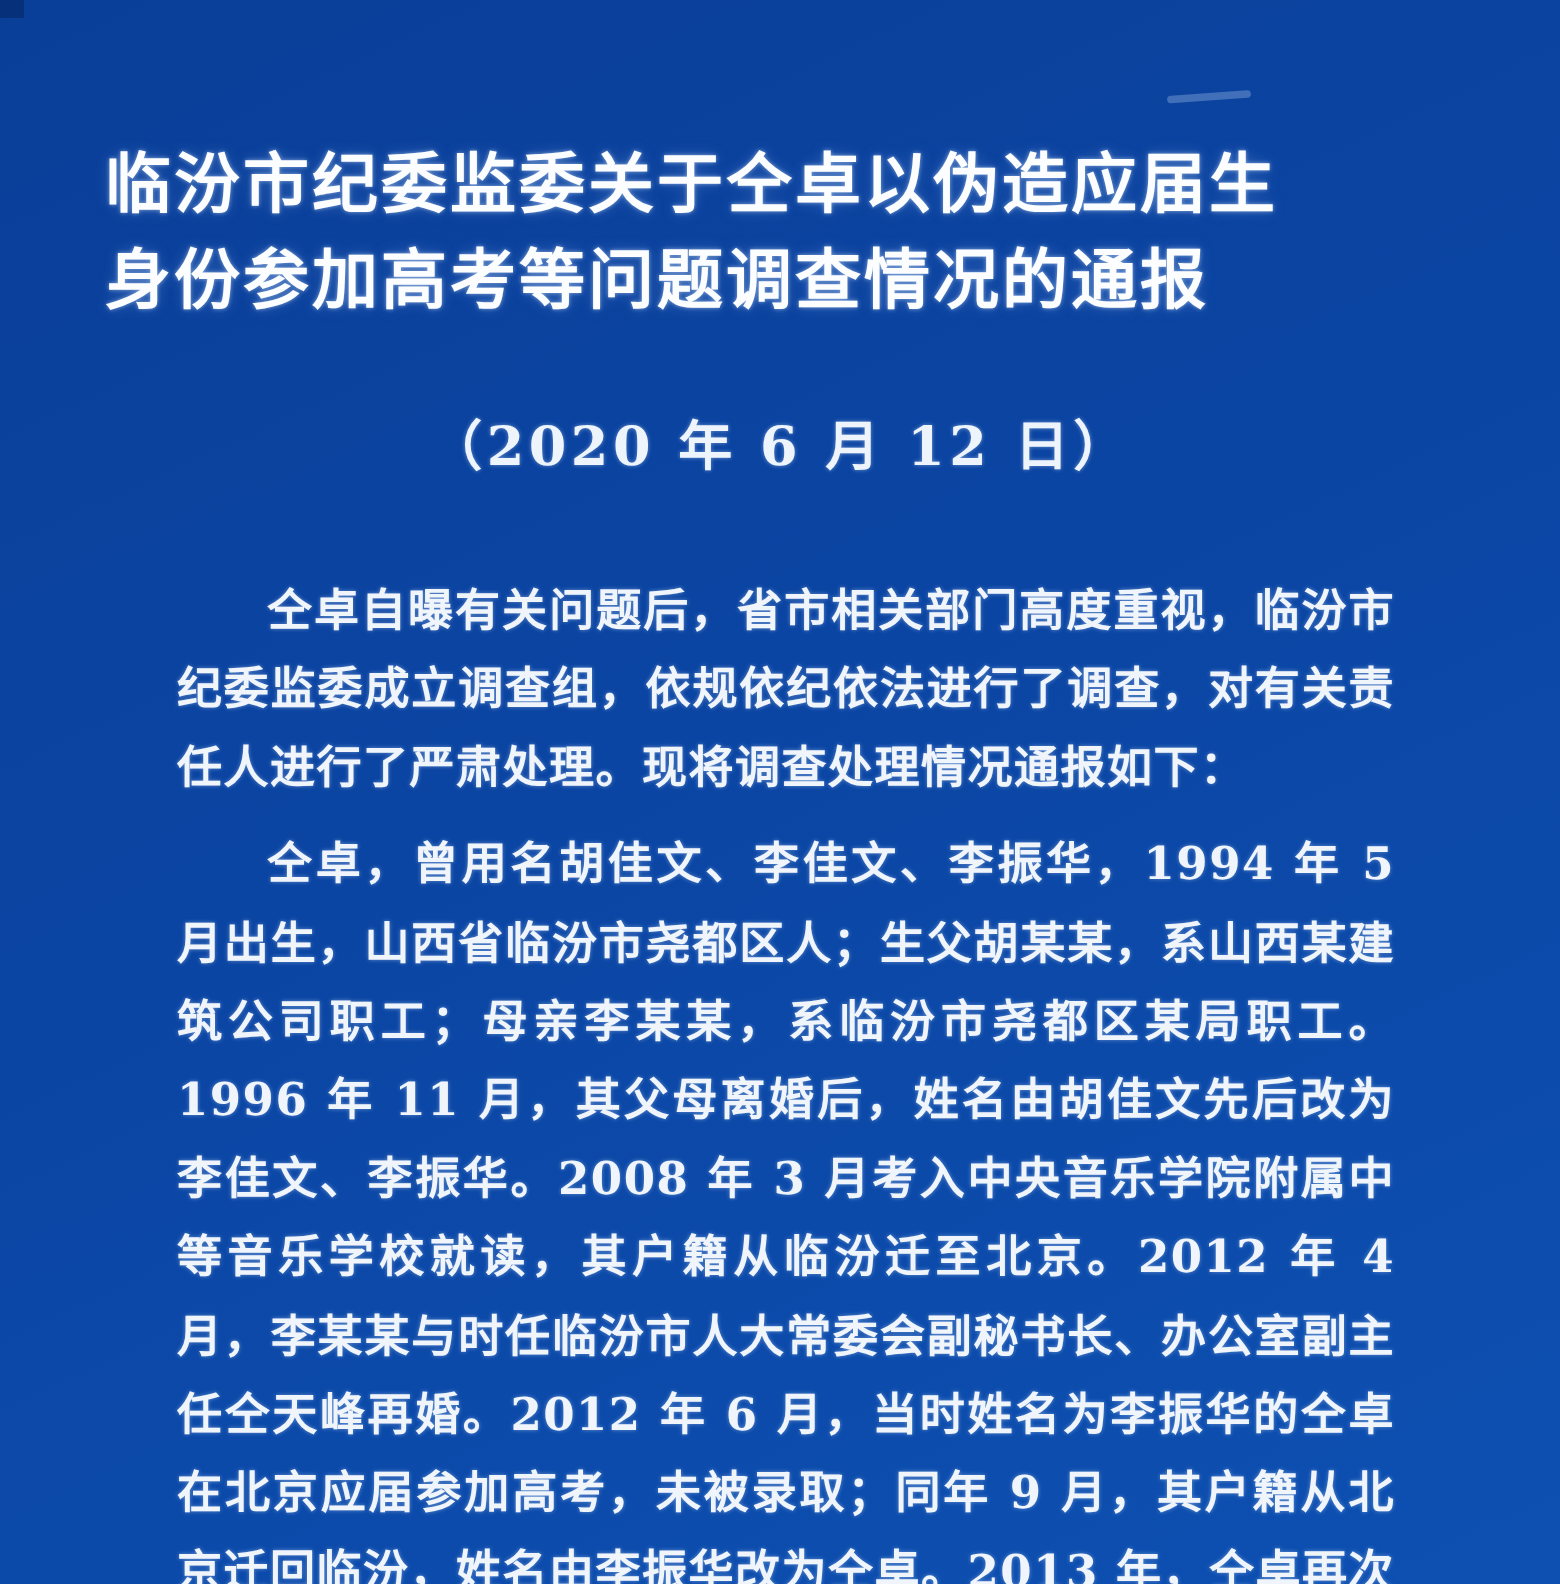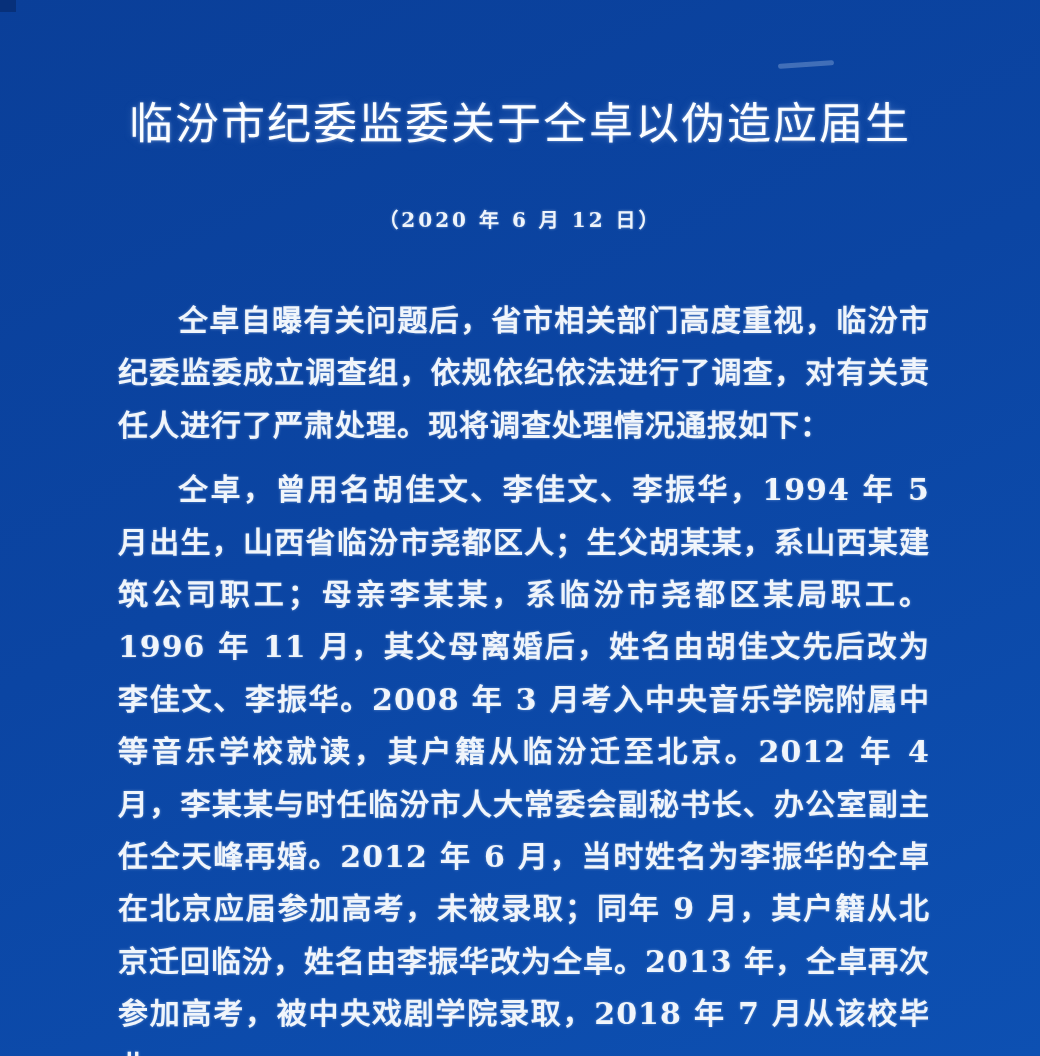--- a/index.html
+++ b/index.html
@@ -29,32 +29,31 @@
     top: 62px;
     left: 778px;
     width: 56px;
     height: 5px;
     background: rgba(210, 228, 250, 0.28);
     border-radius: 3px;
     transform: rotate(-4deg);
   }
   .title {
     margin: 92px 70px 0 70px;
-    text-align: center;
     font-size: 44px;
-    font-weight: 400;
+    font-weight: 700;
     letter-spacing: 2px;
     line-height: 64px;
     color: #fbfdff;
     text-shadow: 0 0 3px rgba(215, 232, 255, 0.55), 0 0 9px rgba(170, 205, 250, 0.25);
   }
   .date-line {
     margin-top: 48px;
     text-align: center;
-    font-size: 20px;
+    font-size: 36px;
     font-weight: 700;
     letter-spacing: 3px;
     color: #eef4fb;
     text-shadow: 0 0 3px rgba(210, 230, 255, 0.5);
   }
   .body-text {
     margin: 62px 98px 0 106px;
     color: #f0f5fb;
     font-size: 30px;
     font-weight: 700;
@@ -73,20 +72,21 @@
 </head>
 <body>
 
 <div class="page">
 
   <div class="corner-artifact"></div>
   <div class="streak-artifact"></div>
 
   <h1 class="title">
     <span>临汾市纪委监委关于仝卓以伪造应届生</span><br>
+    <span>身份参加高考等问题调查情况的通报</span>
   </h1>
 
   <div class="date-line">（2020 年 6 月 12 日）</div>
 
   <div class="body-text">
     <p>仝卓自曝有关问题后，省市相关部门高度重视，临汾市纪委监委成立调查组，依规依纪依法进行了调查，对有关责任人进行了严肃处理。现将调查处理情况通报如下：</p>
     <p>仝卓，曾用名胡佳文、李佳文、李振华，1994 年 5 月出生，山西省临汾市尧都区人；生父胡某某，系山西某建筑公司职工；母亲李某某，系临汾市尧都区某局职工。1996 年 11 月，其父母离婚后，姓名由胡佳文先后改为李佳文、李振华。2008 年 3 月考入中央音乐学院附属中等音乐学校就读，其户籍从临汾迁至北京。2012 年 4 月，李某某与时任临汾市人大常委会副秘书长、办公室副主任仝天峰再婚。2012 年 6 月，当时姓名为李振华的仝卓在北京应届参加高考，未被录取；同年 9 月，其户籍从北京迁回临汾，姓名由李振华改为仝卓。2013 年，仝卓再次参加高考，被中央戏剧学院录取，2018 年 7 月从该校毕业。</p>
   </div>
 
 </div>

